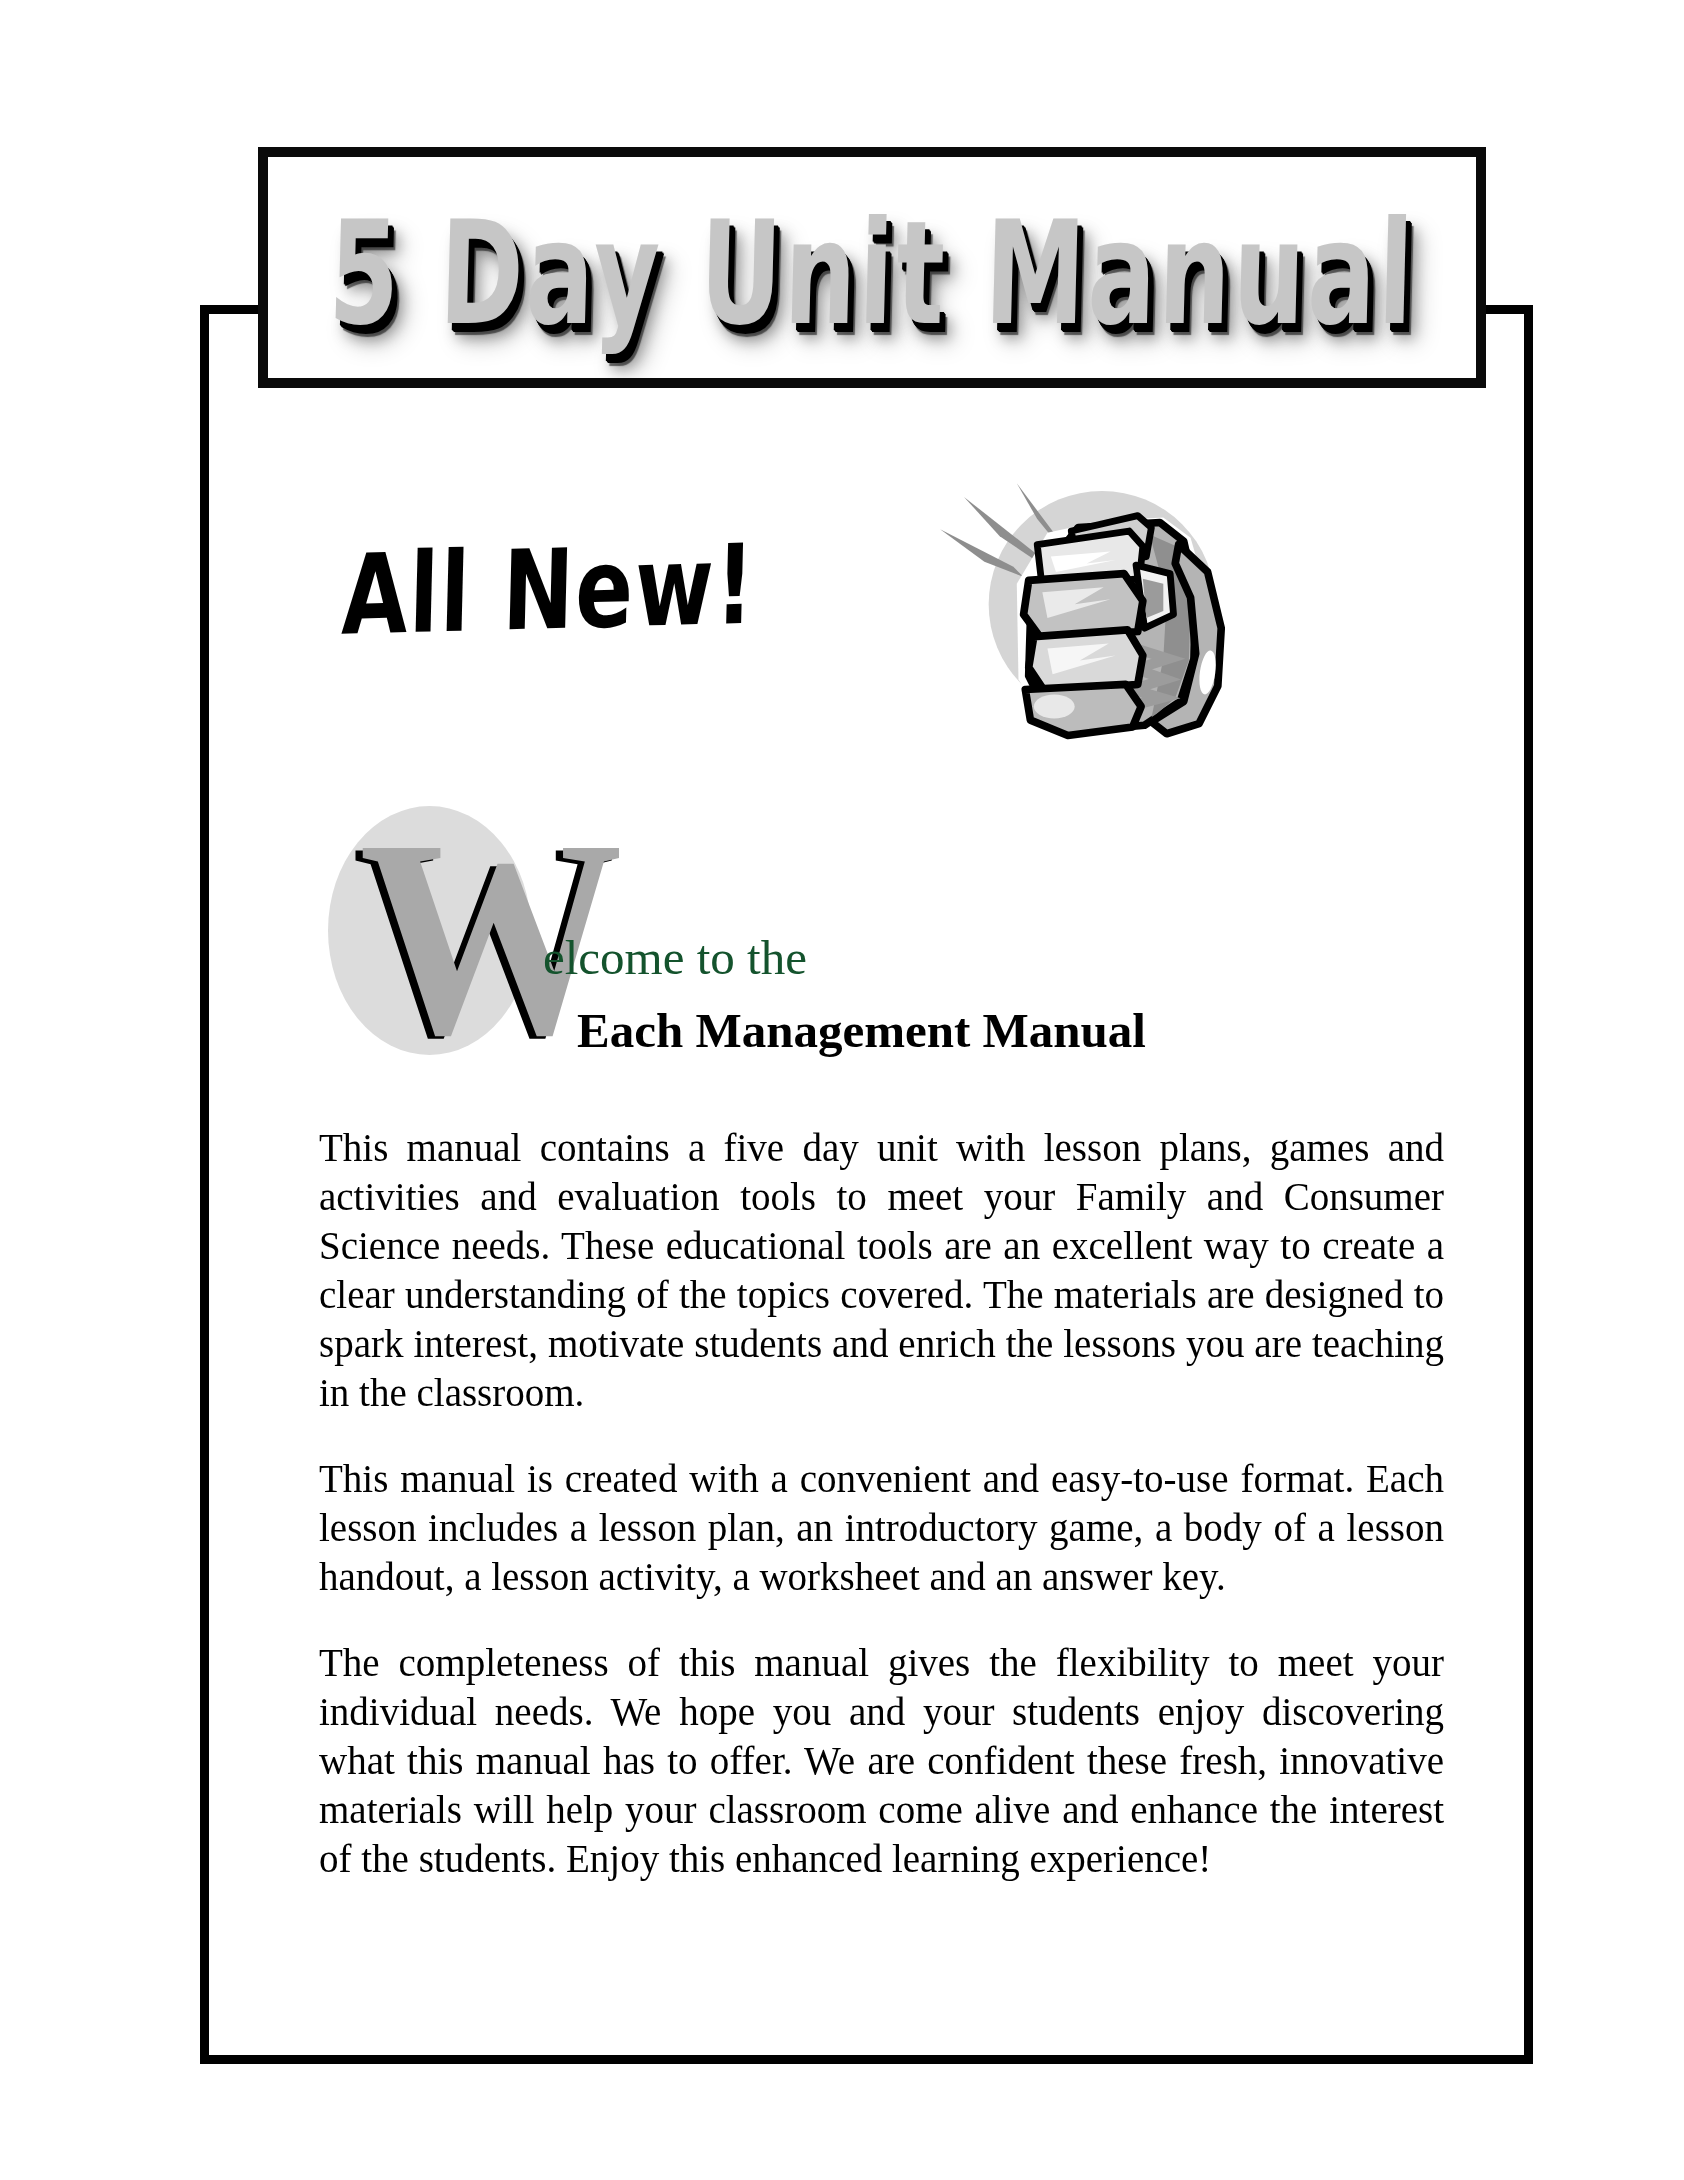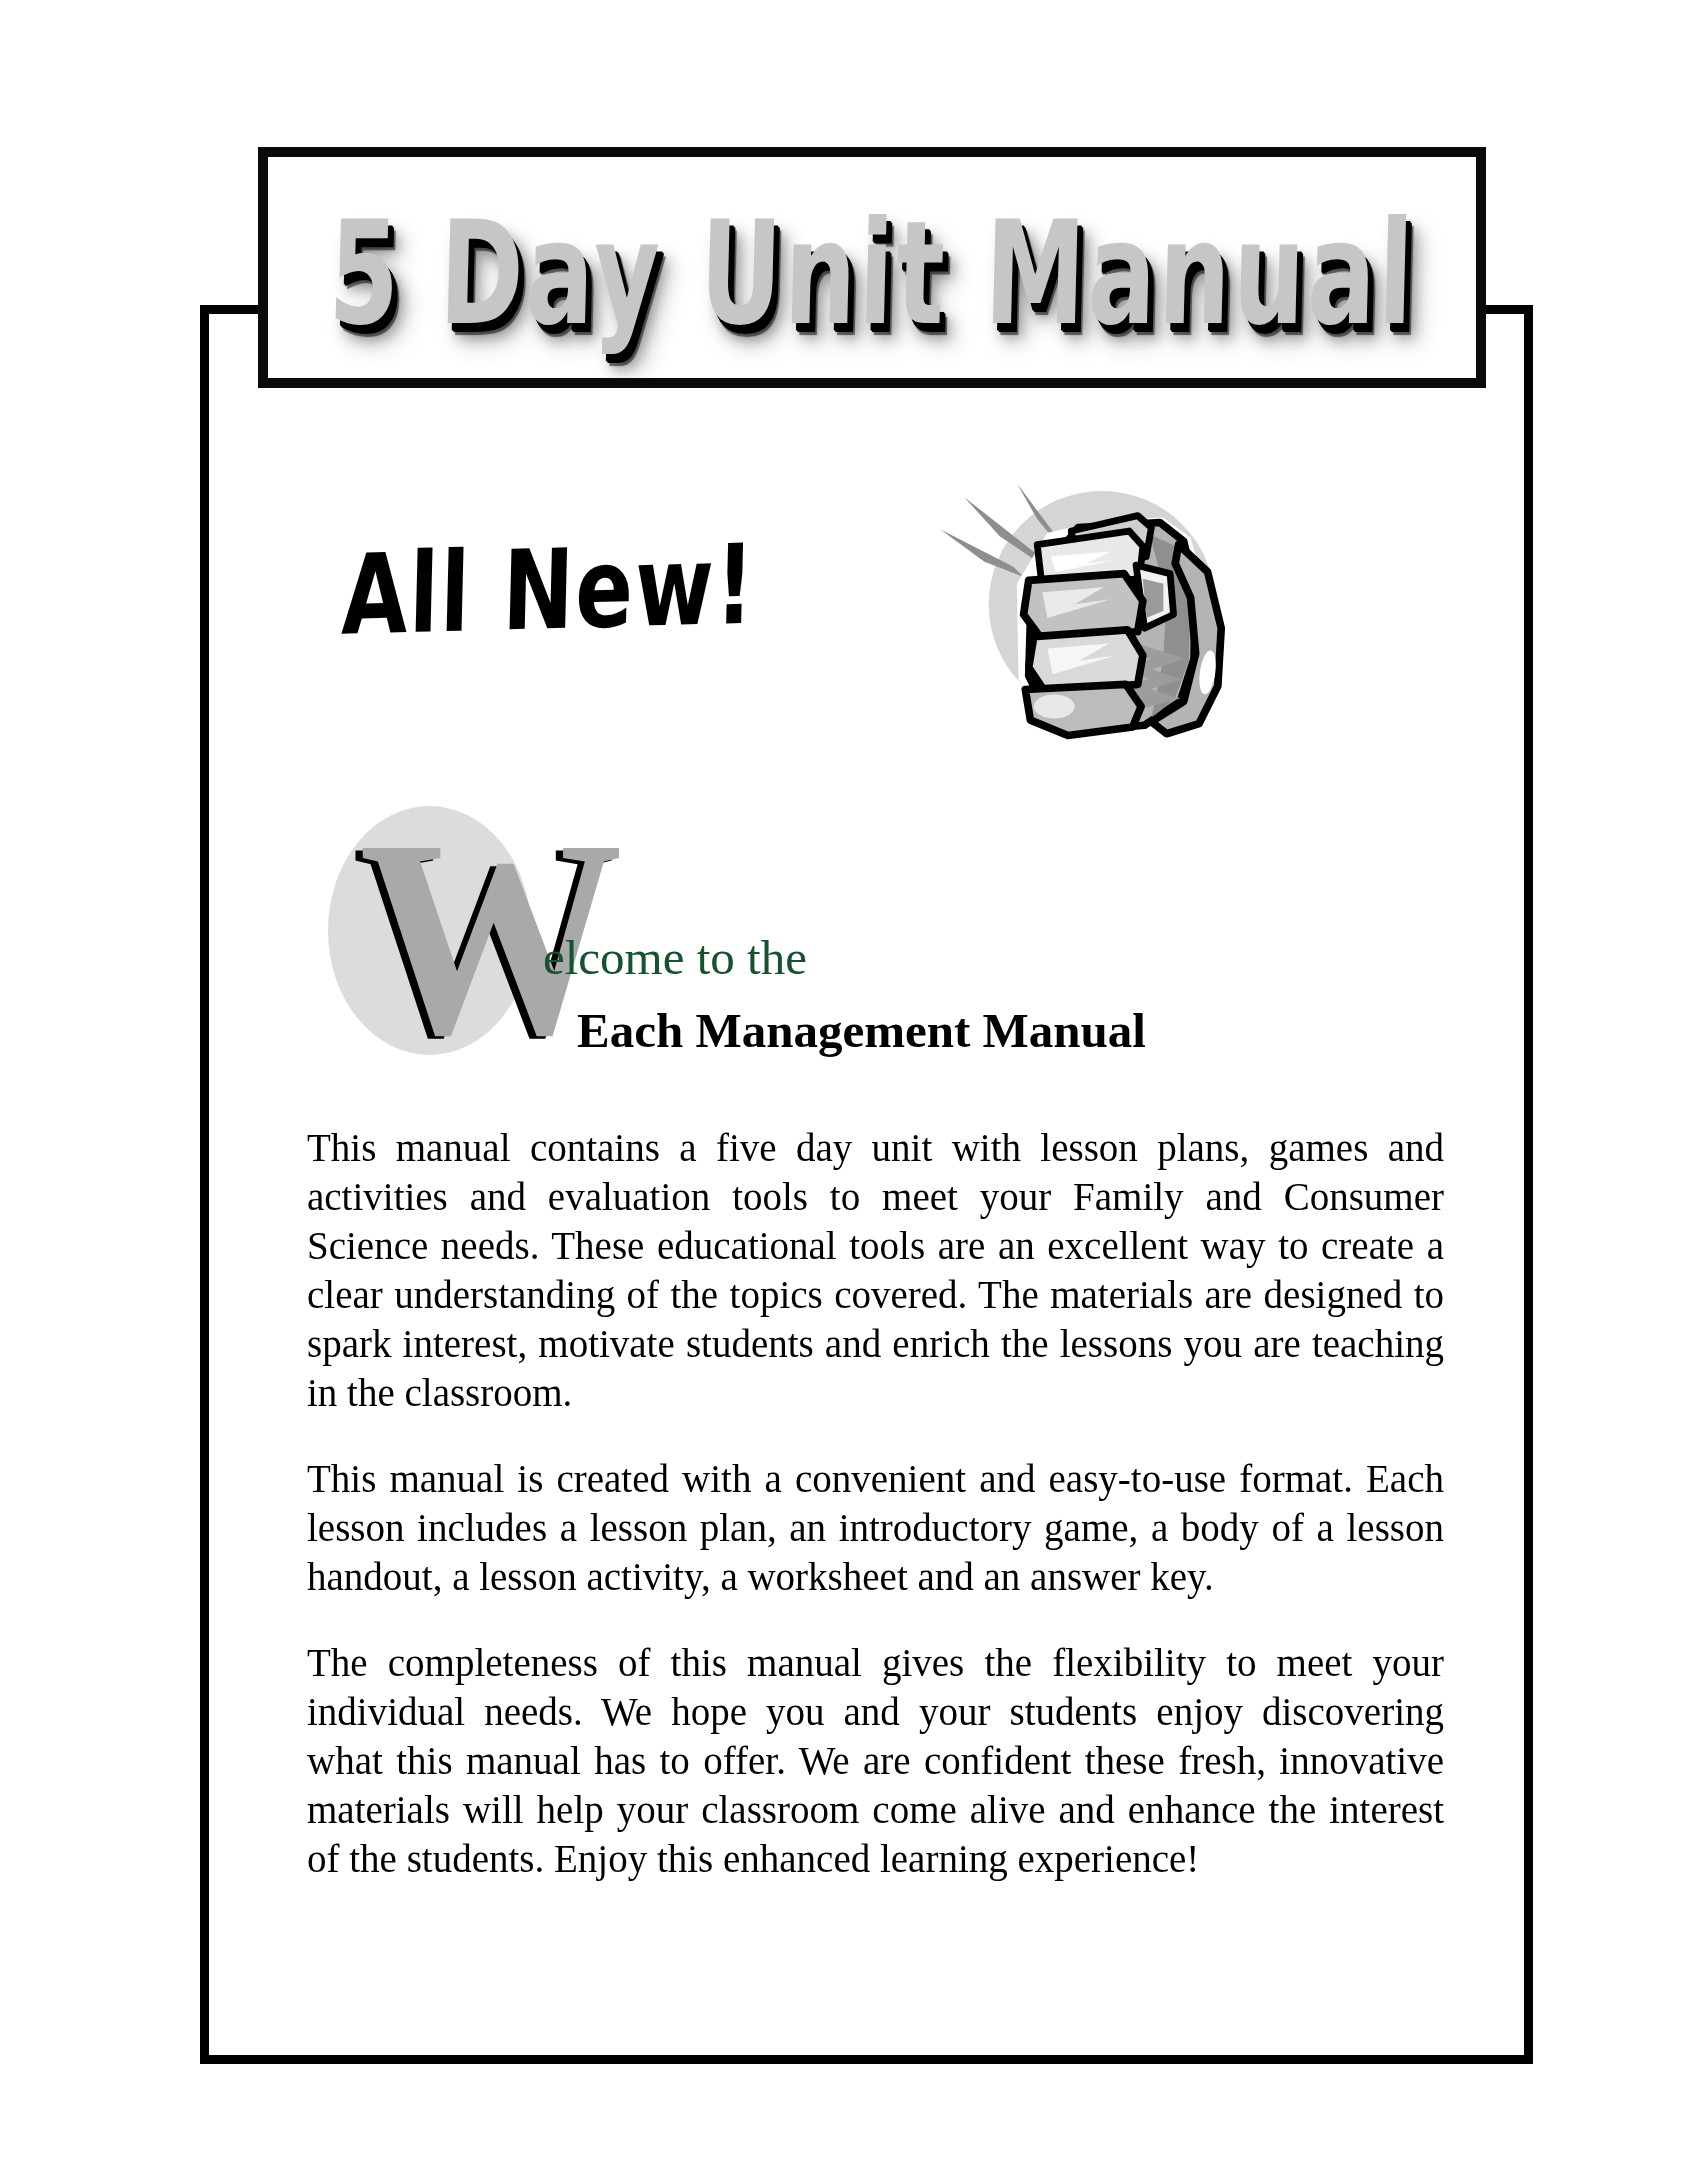--- a/index.html
+++ b/index.html
@@ -150,21 +150,21 @@
   }
 
   
   #body-copy {
     position: absolute;
     left: 98px;
     top: 809px;
     width: 1137px;
   }
   #body-copy p {
-    margin: 0 0 37px 0;
+    margin: 0 0 37px 12px;
     font-family: "Liberation Serif", serif;
     font-size: 39px;
     line-height: 49px;
     color: #000000;
     text-align: justify;
     text-justify: inter-word;
   }
   #body-copy p:last-child {
     margin-bottom: 0;
   }

